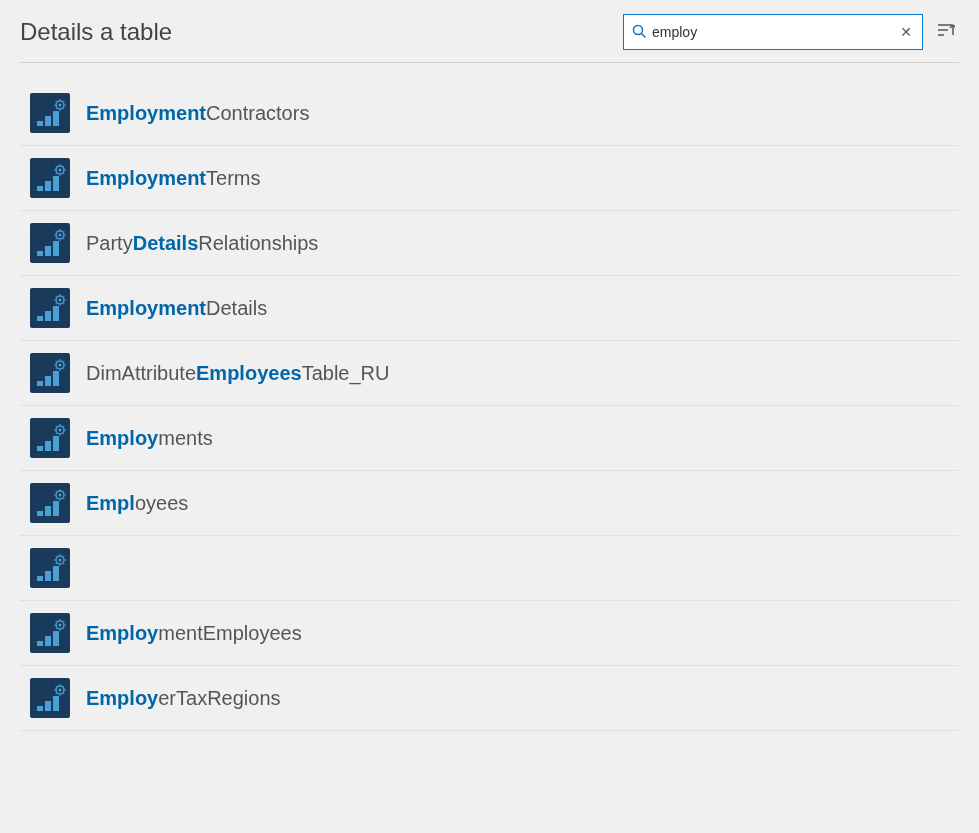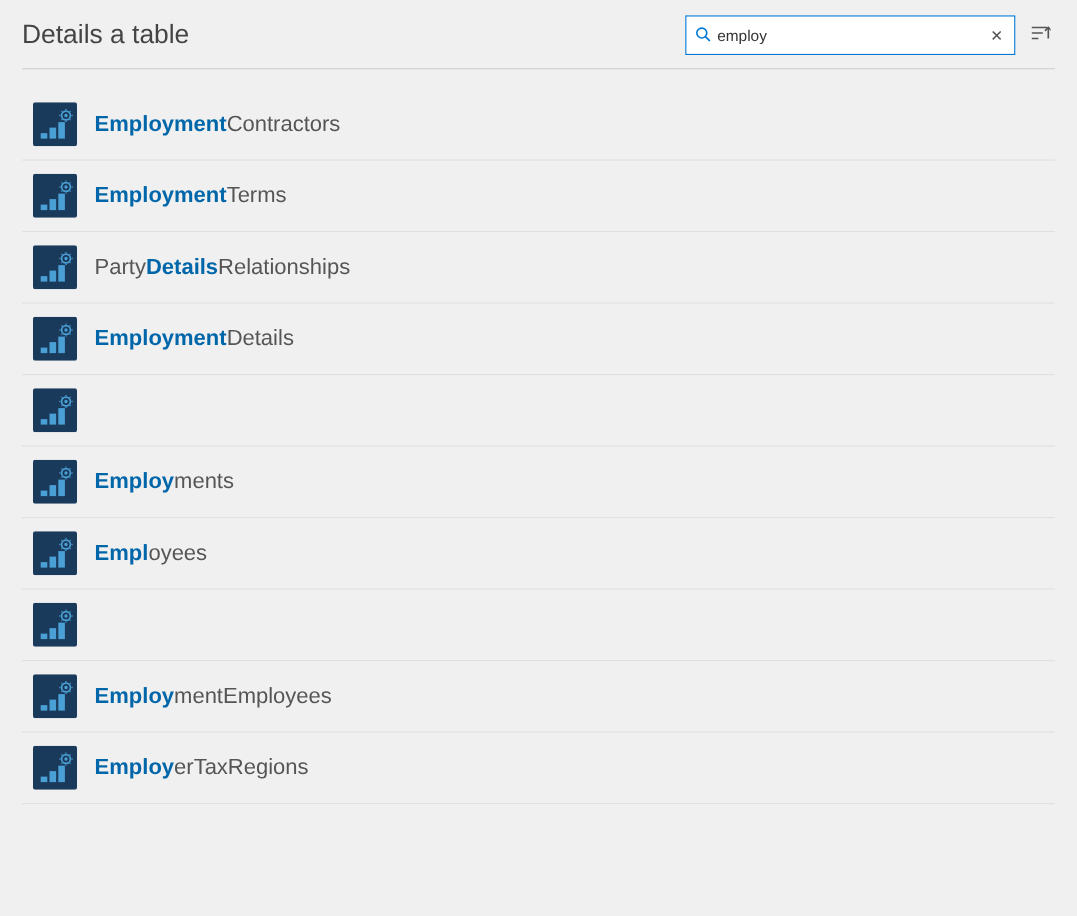--- a/index.html
+++ b/index.html
@@ -250,20 +250,21 @@
 
       <line x1="30" y1="7" x2="30" y2="6" stroke="#4a9fd4" stroke-width="1.2"></line>
       <line x1="30" y1="17" x2="30" y2="18" stroke="#4a9fd4" stroke-width="1.2"></line>
       <line x1="25" y1="12" x2="24" y2="12" stroke="#4a9fd4" stroke-width="1.2"></line>
       <line x1="35" y1="12" x2="36" y2="12" stroke="#4a9fd4" stroke-width="1.2"></line>
       <line x1="26.5" y1="8.5" x2="25.8" y2="7.8" stroke="#4a9fd4" stroke-width="1.2"></line>
       <line x1="33.5" y1="15.5" x2="34.2" y2="16.2" stroke="#4a9fd4" stroke-width="1.2"></line>
       <line x1="33.5" y1="8.5" x2="34.2" y2="7.8" stroke="#4a9fd4" stroke-width="1.2"></line>
       <line x1="26.5" y1="15.5" x2="25.8" y2="16.2" stroke="#4a9fd4" stroke-width="1.2"></line>
     </svg></div>
+        <span class="table-name">DimAttribute<span class="highlight">Employees</span>Table_RU</span>
       </div>
       <div class="table-item">
         <div class="table-icon"><svg viewBox="0 0 40 40" fill="none" xmlns="http://www.w3.org/2000/svg">
       <rect width="40" height="40" rx="2" fill="#1a3a5c"></rect>
 
       <rect x="7" y="28" width="6" height="5" fill="#4a9fd4"></rect>
       <rect x="15" y="23" width="6" height="10" fill="#4a9fd4"></rect>
       <rect x="23" y="18" width="6" height="15" fill="#4a9fd4"></rect>
 
       <circle cx="30" cy="12" r="4" stroke="#4a9fd4" stroke-width="1.5" fill="none"></circle>

